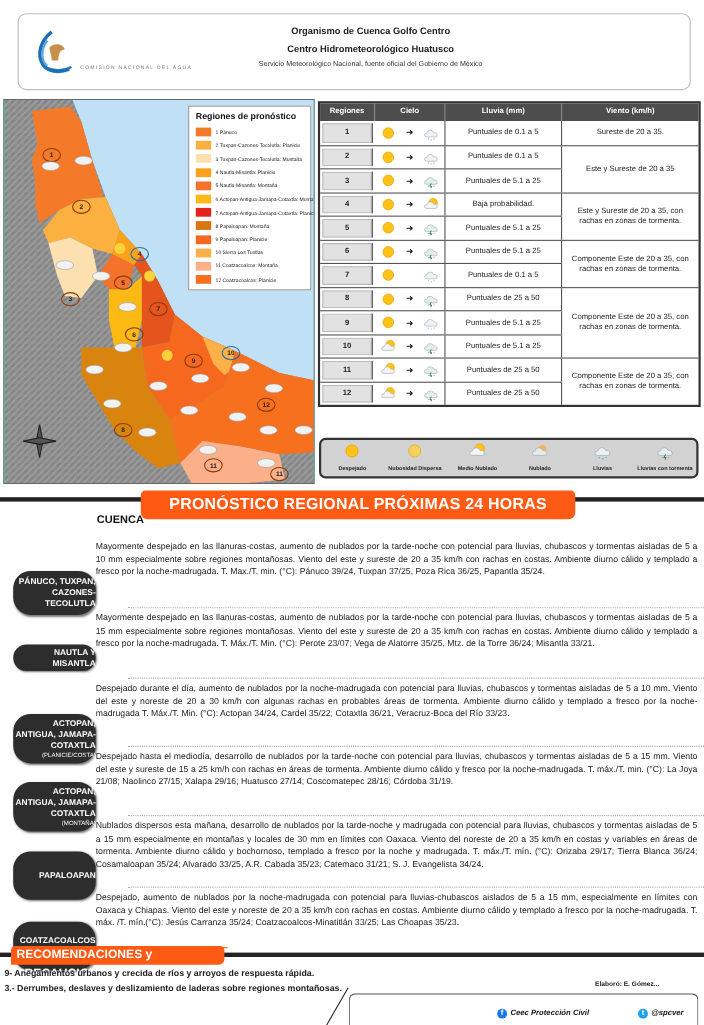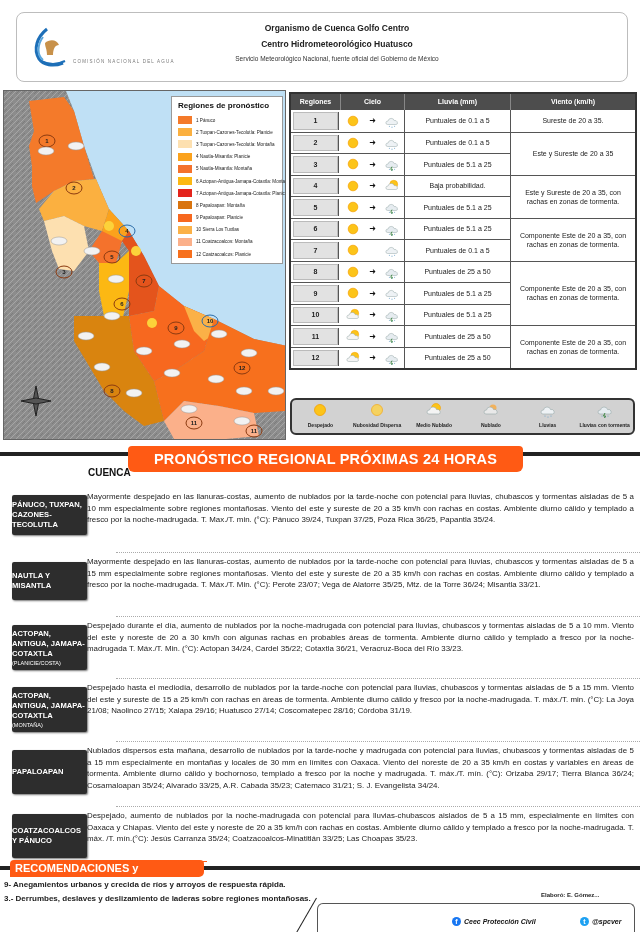--- a/index.html
+++ b/index.html
@@ -91,23 +91,23 @@
   .section-title {
     position: absolute; left: 128px; top: 446px; width: 395px; height: 26px;
     background: #ff5a14; color: #fff; font-weight: bold; font-size: 14.5px; text-align: center;
     line-height: 26px; border-radius: 4px 4px 6px 6px; letter-spacing: 0.2px;
   }
   .cuenca-title { position: absolute; left: 40px; top: 467px; font-size: 10px; font-weight: bold; color: #111; margin-left: 48px; }
 
   
   .basin { position: absolute; left: 8px; width: 628px; }
   .basin-badge {
-    position: absolute; left: 4px; width: 75px; background: #2d2d2d; color: #fff; border-radius: 2px;
-    font-size: 7.6px; font-weight: bold; text-align: left; display: flex; flex-direction: column;
-    justify-content: center; line-height: 10px; box-shadow: 1px 1px 2px #777;
+    position: absolute; left: 4px; width: 75px; background: #2d2d2d; color: #fff; border-radius: 16px;
+    font-size: 7.6px; font-weight: bold; text-align: right; display: flex; flex-direction: column;
+    justify-content: center; line-height: 10px; box-shadow: 1px 1px 2px #777; margin-top: 24px;
   }
   .basin-badge .sub { font-size: 5.5px; font-weight: normal; line-height: 8px; }
   .basin-text {
     position: absolute; left: 79px; width: 547px; font-size: 7.9px; line-height: 11.6px; text-align: justify; color: #222;
   }
   .dots { position: absolute; left: 108px; width: 528px; border-top: 1px dotted #aaa; }
 
   
   .rec-bar { position: absolute; left: 0; top: 866px; width: 640px; height: 4px; background: #222; }
   .rec-title {
@@ -587,21 +587,21 @@
 
 <div id="basins">
     <div class="basin" style="top: 0px;">
       <div class="basin-badge" style="top:495px;height:40px">
         <span>PÁNUCO, TUXPAN, CAZONES-TECOLUTLA</span>
       </div>
       <div class="basin-text" style="top:491px">Mayormente despejado en las llanuras-costas, aumento de nublados por la tarde-noche con potencial para lluvias, chubascos y tormentas aisladas de 5 a 10 mm especialmente sobre regiones montañosas. Viento del este y sureste de 20 a 35 km/h con rachas en costas. Ambiente diurno cálido y templado a fresco por la noche-madrugada. T. Max./T. min. (°C): Pánuco 39/24, Tuxpan 37/25, Poza Rica 36/25, Papantla 35/24.</div>
       <div class="dots" style="top:552px"></div>
     </div>
     <div class="basin" style="top: 0px;">
-      <div class="basin-badge" style="top:562px;height:38px">
+      <div class="basin-badge" style="top:562px;height:24px">
         <span>NAUTLA Y MISANTLA</span>
       </div>
       <div class="basin-text" style="top:556px">Mayormente despejado en las llanuras-costas, aumento de nublados por la tarde-noche con potencial para lluvias, chubascos y tormentas aisladas de 5 a 15 mm especialmente sobre regiones montañosas. Viento del este y sureste de 20 a 35 km/h con rachas en costas. Ambiente diurno cálido y templado a fresco por la noche-madrugada. T. Máx./T. Min. (°C): Perote 23/07; Vega de Alatorre 35/25, Mtz. de la Torre 36/24; Misantla 33/21.</div>
       <div class="dots" style="top:616px"></div>
     </div>
     <div class="basin" style="top: 0px;">
       <div class="basin-badge" style="top:625px;height:45px">
         <span>ACTOPAN, ANTIGUA, JAMAPA-COTAXTLA</span>
         <span class="sub">(PLANICIE/COSTA)</span>
       </div>

